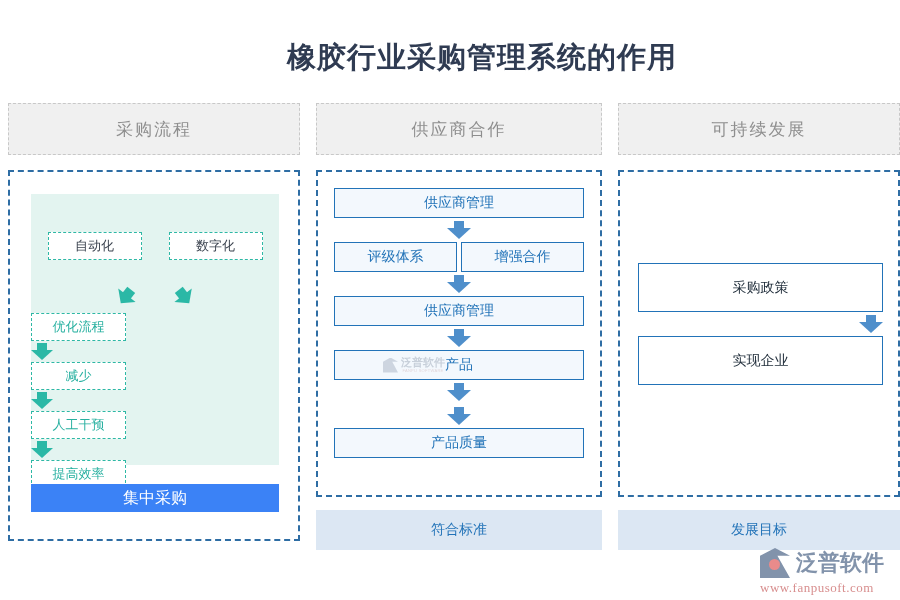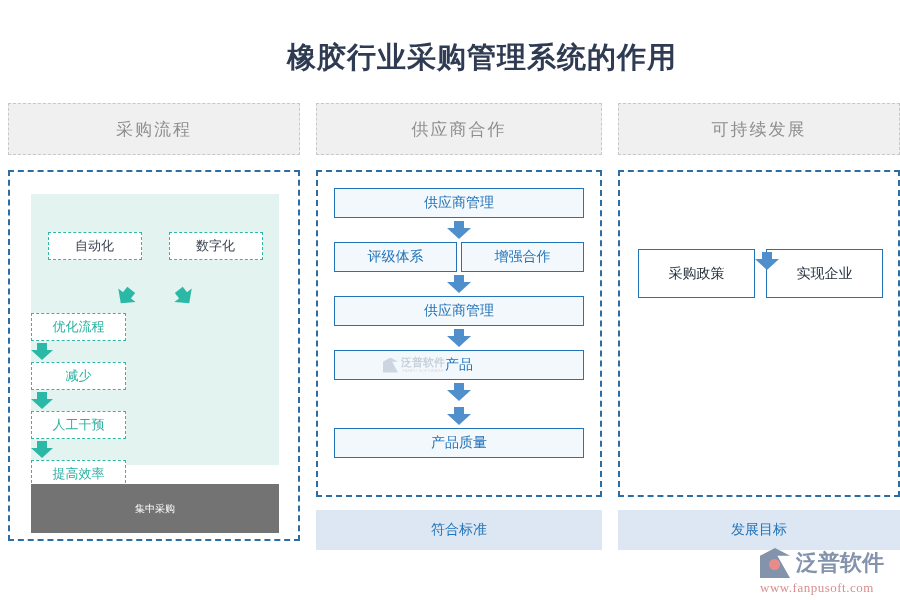--- a/index.html
+++ b/index.html
@@ -150,27 +150,27 @@
     display: flex;
     justify-content: center;
     gap: 36px;
   }
 
   .solid-teal-bar {
     position: absolute;
     left: 21px;
     top: 312px;
     width: 248px;
-    height: 49px;
-    background: #737373;
+    height: 28px;
+    background: #3b82f6;
     display: flex;
     align-items: center;
     justify-content: center;
     color: #ffffff;
-    font-size: 10px;
+    font-size: 16px;
   }
 
   
   .blue-stack {
     position: absolute;
     left: 16px;
     top: 16px;
     width: 250px;
     display: flex;
     flex-direction: column;
@@ -217,25 +217,25 @@
     width: 0; height: 0;
     border-left: 12px solid transparent;
     border-right: 12px solid transparent;
     border-top: 11px solid #4f8fcb;
   }
 
   
   .col3-stack {
     position: absolute;
     left: 18px;
-    top: 77px;
+    top: 91px;
     width: 245px;
     display: flex;
-    flex-direction: row;
-    align-items: flex-start;
+    flex-direction: column;
+    align-items: flex-end;
   }
   .white-box {
     box-sizing: border-box;
     width: 245px;
     height: 49px;
     border: 1px solid #2273b8;
     background: #ffffff;
     display: flex;
     align-items: center;
     justify-content: center;

